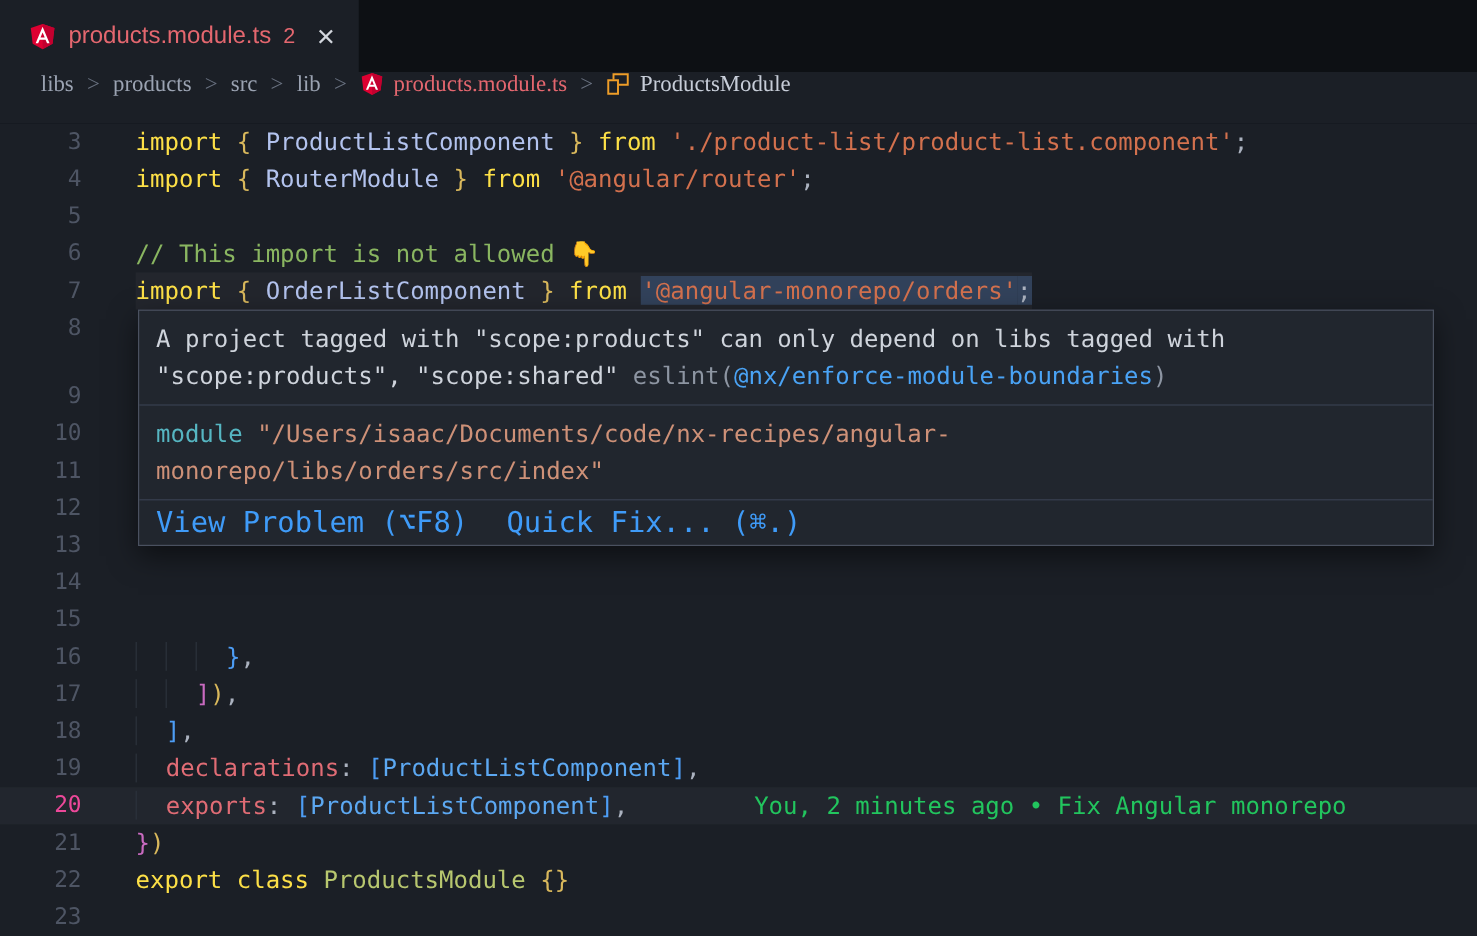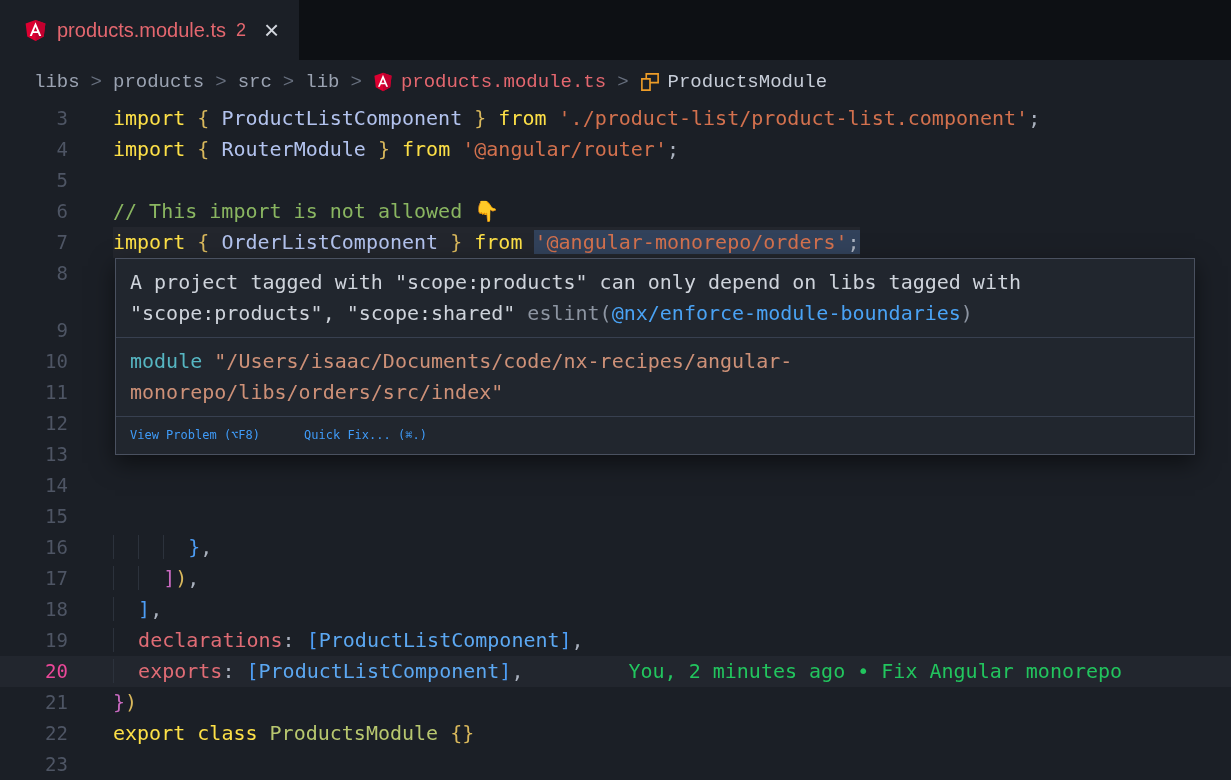--- a/index.html
+++ b/index.html
@@ -7,21 +7,21 @@
 
   
   .tabstrip{height:60px;background:#0d1014;display:flex;align-items:stretch}
   .tab{display:flex;align-items:center;padding:0 20px 0 24px;background:#1b1f26;cursor:pointer}
   .icon-box{display:inline-flex;align-items:center;justify-content:center;flex:none}
   .tab-label{font-family:"Liberation Sans",sans-serif;font-size:20px;color:#e4676f;margin-left:10px}
   .tab-badge{font-family:"Liberation Sans",sans-serif;font-size:18px;color:#e4676f;margin-left:10px}
   .tab-close{color:#d2d6dd;font-size:26px;line-height:26px;margin-left:18px;font-family:"Liberation Sans",sans-serif}
 
   
-  .breadcrumb{height:43px;background:#1b1f26;display:flex;align-items:center;padding-left:34px;font-family:Liberation Mono, monospace;font-size:19px;color:#9ba3b2}
+  .breadcrumb{height:43px;background:#1b1f26;display:flex;align-items:flex-start;padding-left:34px;font-family:Liberation Serif, serif;font-size:19px;color:#9ba3b2}
   .bc-item{cursor:pointer}
   .bc-sep{color:#68707f;margin:0 11px}
   .bc-icon{margin-right:8px;display:inline-flex;align-items:center}
   .bc-file{color:#e4676f;cursor:pointer}
   .bc-symbol{color:#c7cdd8;cursor:pointer}
 
   
   .editor{height:677px;background:#1b1f26;font-size:20px;line-height:31px;position:relative}
   .line{display:flex;height:31px;white-space:pre}
   .line.active{background:rgba(130,140,155,0.07)}
@@ -48,21 +48,21 @@
   
   .hover-region{position:relative;height:243px}
   .hln{position:absolute;width:68px;text-align:right;color:#4e5564;font-size:19px;line-height:31px;user-select:none}
   .hover{position:absolute;left:115px;top:0;width:1078px;background:#21262e;border:1px solid #4a5160;box-shadow:0 8px 22px rgba(0,0,0,0.5);z-index:10}
   .hover-sec{padding:8px 14px;border-bottom:1px solid #384050;color:#cfd4dc;font-size:20px;line-height:31px}
   .dim{color:#8d95a2}
   .hlink{color:#4aa3f5;cursor:pointer}
   .kw-mod{color:#56b6c2}
   .hpath{color:#ce9178}
   .module-wrap{max-width:800px}
-  .hover-actions{display:flex;gap:44px;padding:3px 14px;font-size:12px;line-height:31px}
+  .hover-actions{display:flex;gap:32px;padding:3px 14px;font-size:24px;line-height:31px}
   .action{color:#3f9bf8;cursor:pointer}
 </style>
 </head>
 <body>
 
 <div class="tabstrip">
   <div class="tab">
     <span class="icon-box">
       <svg viewBox="0 0 250 250" width="23" height="23" aria-hidden="true">
         <polygon fill="#dd0031" points="125,10 232,48 215,190 125,240 35,190 18,48"></polygon>

